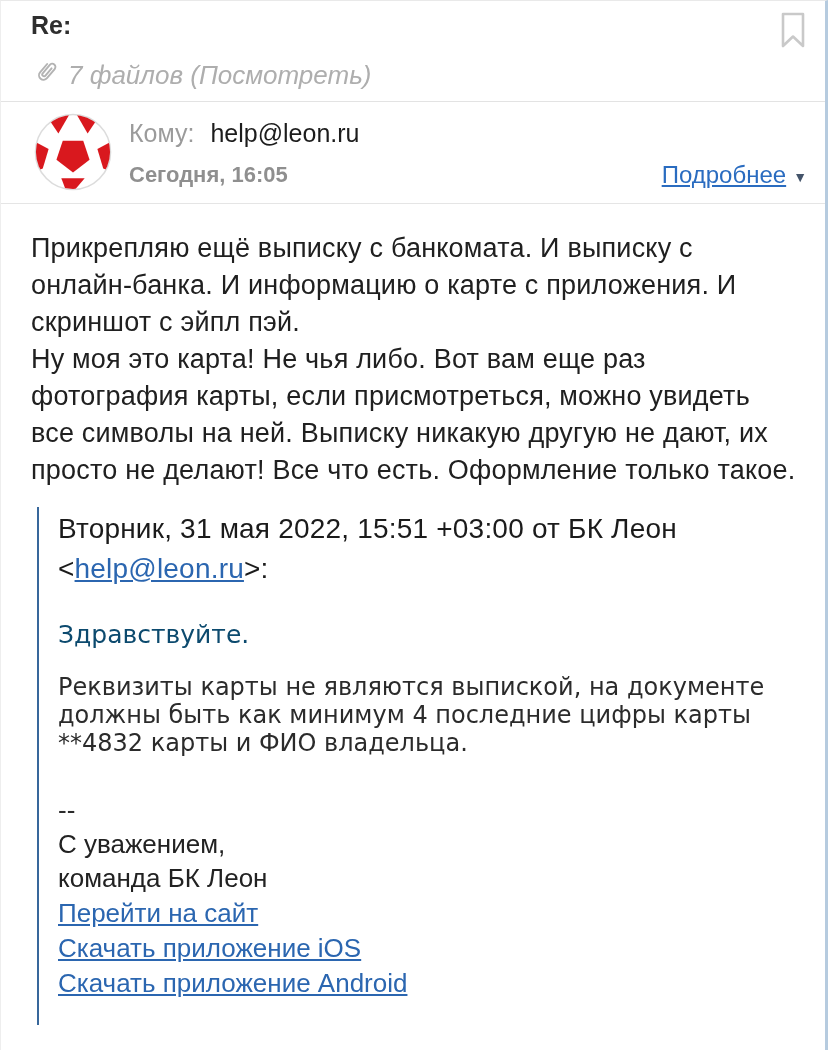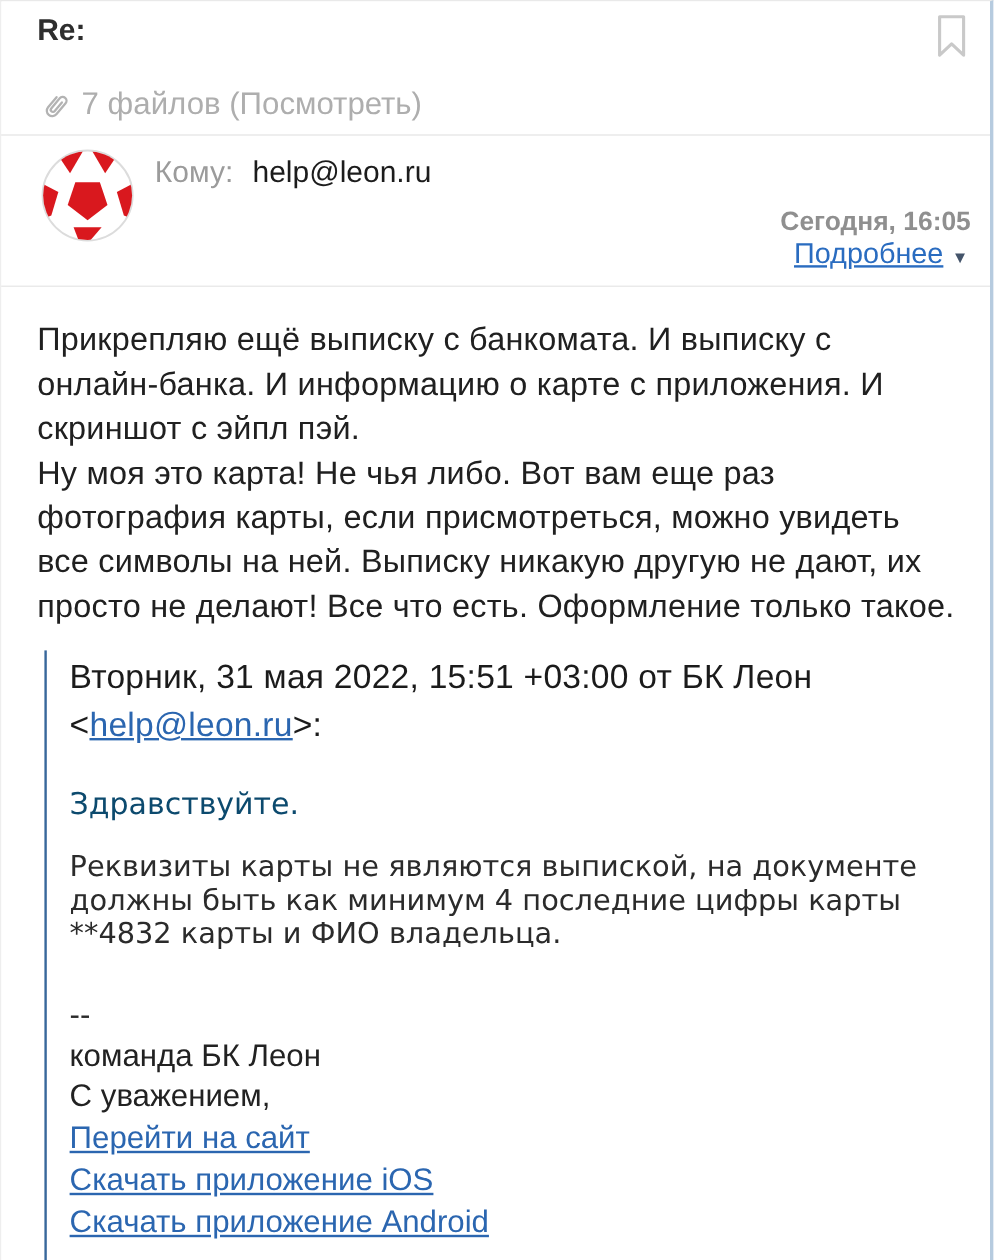--- a/index.html
+++ b/index.html
@@ -24,40 +24,39 @@
     border-bottom: 1px solid #e3e3e3;
   }
   .subject-row {
     display: flex; justify-content: space-between; align-items: flex-start;
   }
   .subject-title {
     font-size: 25px; font-weight: bold; color: #2e2e2e; line-height: 32px;
   }
   .bookmark-btn { margin-top: 2px; cursor: pointer; }
   .attach-row {
-    margin-top: 16px; margin-left: 3px;
-    display: flex; align-items: flex-end; gap: 11px;
+    margin-top: 6px; margin-left: 3px;
+    display: flex; align-items: flex-start; gap: 11px; font-style: italic;
   }
   .attach-text { font-size: 26px; color: #aeaeae; line-height: 32px; }
 
   
   .sender-card {
     display: flex; align-items: flex-start;
     padding: 11px 16px 12px 33px;
     border-bottom: 1px solid #e5e5e5;
   }
   .avatar { width: 78px; height: 78px; flex: 0 0 auto; }
   .sender-info { flex: 1; margin-left: 17px; padding-top: 6px; }
   .to-row { display: flex; align-items: baseline; }
   .to-label { font-size: 25px; color: #9b9b9b; }
   .to-email { font-size: 25px; color: #1c1c1c; margin-left: 16px; }
   .meta-row {
-    display: flex; justify-content: space-between; align-items: flex-end;
+    display: flex; justify-content: space-between; align-items: center;
     margin-top: 13px;
-    flex-direction: column;
   }
   .sent-date { font-size: 22px; font-weight: 700; color: #8f8f8f; }
   .details-toggle {
     display: flex; align-items: center; gap: 7px; cursor: pointer;
     margin-right: 2px;
   }
   .details-link {
     font-size: 24px; color: #2a6cc0; text-decoration: underline;
   }
   .details-caret { font-size: 14px; color: #44546a; padding-top: 3px; }
@@ -173,22 +172,22 @@
 
     <div class="quote">
       <div class="quote-date"><span>Вторник, 31 мая 2022, 15:51 +03:00 от БК Леон </span><span class="nowrap"><span>&lt;</span><a class="q-link">help@leon.ru</a><span>&gt;:</span></span>
       </div>
 
       <div class="quote-greeting">Здравствуйте.</div>
 
       <div class="quote-message">Реквизиты карты не являются выпиской, на документе должны быть как минимум 4 последние цифры карты **4832 карты и ФИО владельца.</div>
 
       <div class="sig-delim">--</div>
+      <div class="sig-line">С уважением,</div>
       <div class="sig-line">команда БК Леон</div>
-      <div class="sig-line">С уважением,</div>
 
       <div class="quote-links">
         <a class="quote-link-item">Перейти на сайт</a>
         <a class="quote-link-item">Скачать приложение iOS</a>
         <a class="quote-link-item">Скачать приложение Android</a>
       </div>
     </div>
   </div>
 
 </div>

